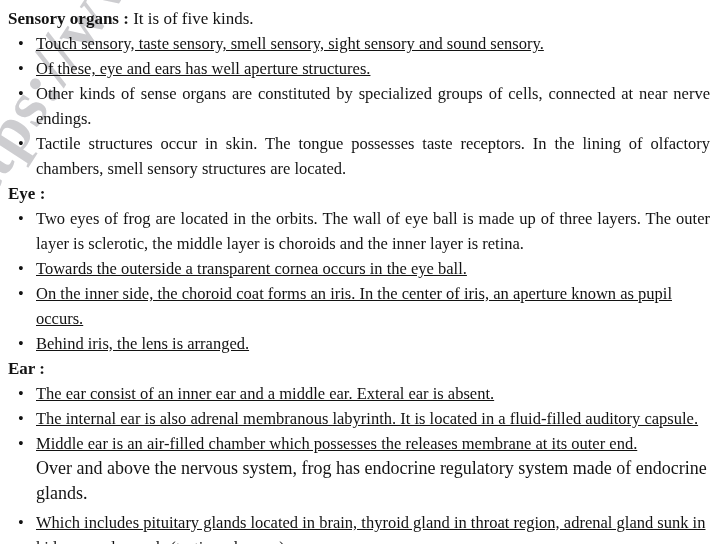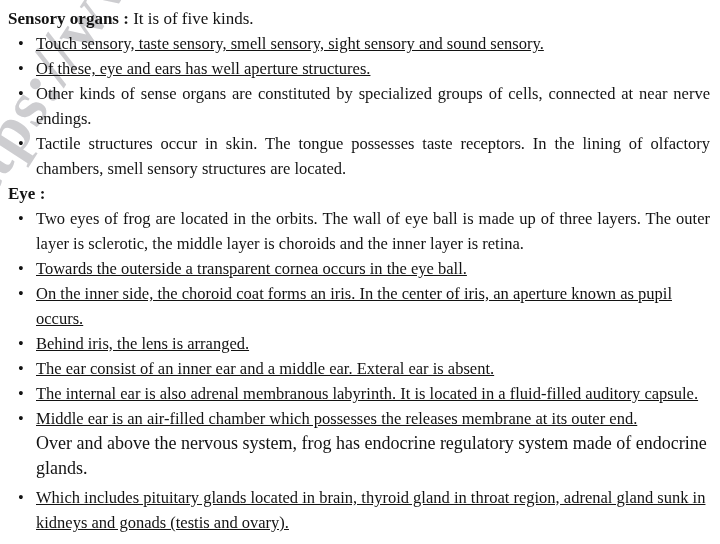--- a/index.html
+++ b/index.html
@@ -155,20 +155,21 @@
     </div>
 
     <div class="bullet-row">
       <span class="bullet-mark">•</span>
       <span class="bullet-body tight">Behind iris, the lens is arranged.</span>
     </div>
   </div>
 
   <div>
 
+    <p class="heading"><span class="lead">Ear :</span><span class="rest"></span></p>
 
     <div class="bullet-row">
       <span class="bullet-mark">•</span>
       <span class="bullet-body tight">The ear consist of an inner ear and a middle ear. Exteral ear is absent.</span>
     </div>
 
     <div class="bullet-row">
       <span class="bullet-mark">•</span>
       <span class="bullet-body tight">The internal ear is also adrenal membranous labyrinth. It is located in a fluid-filled auditory capsule.</span>
     </div>

